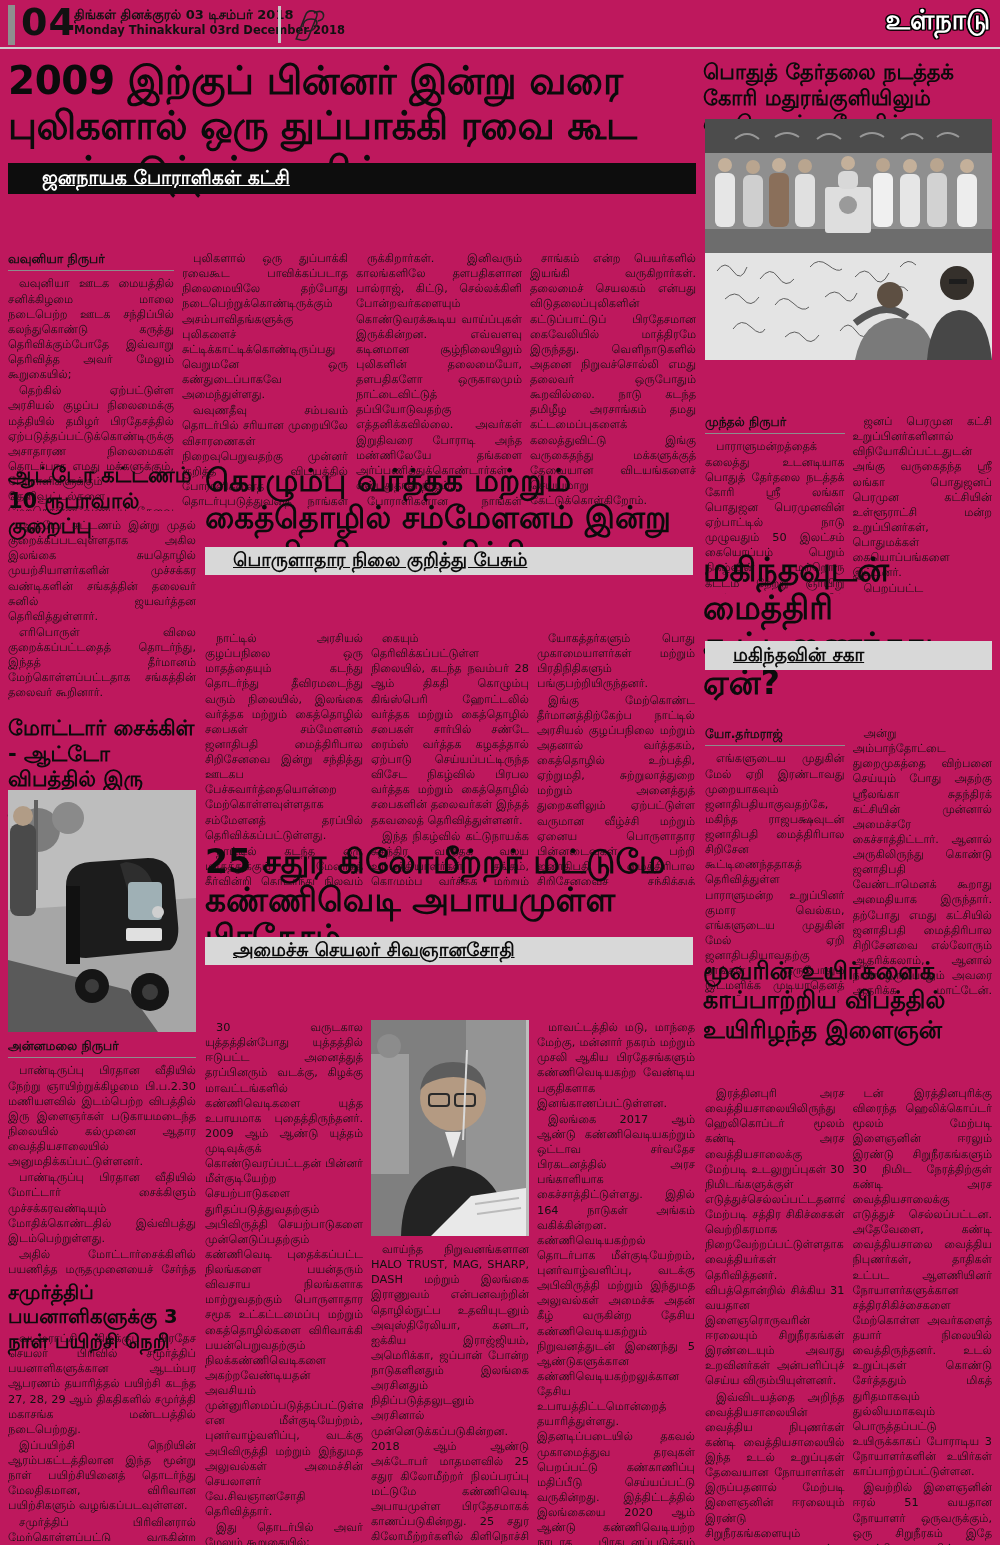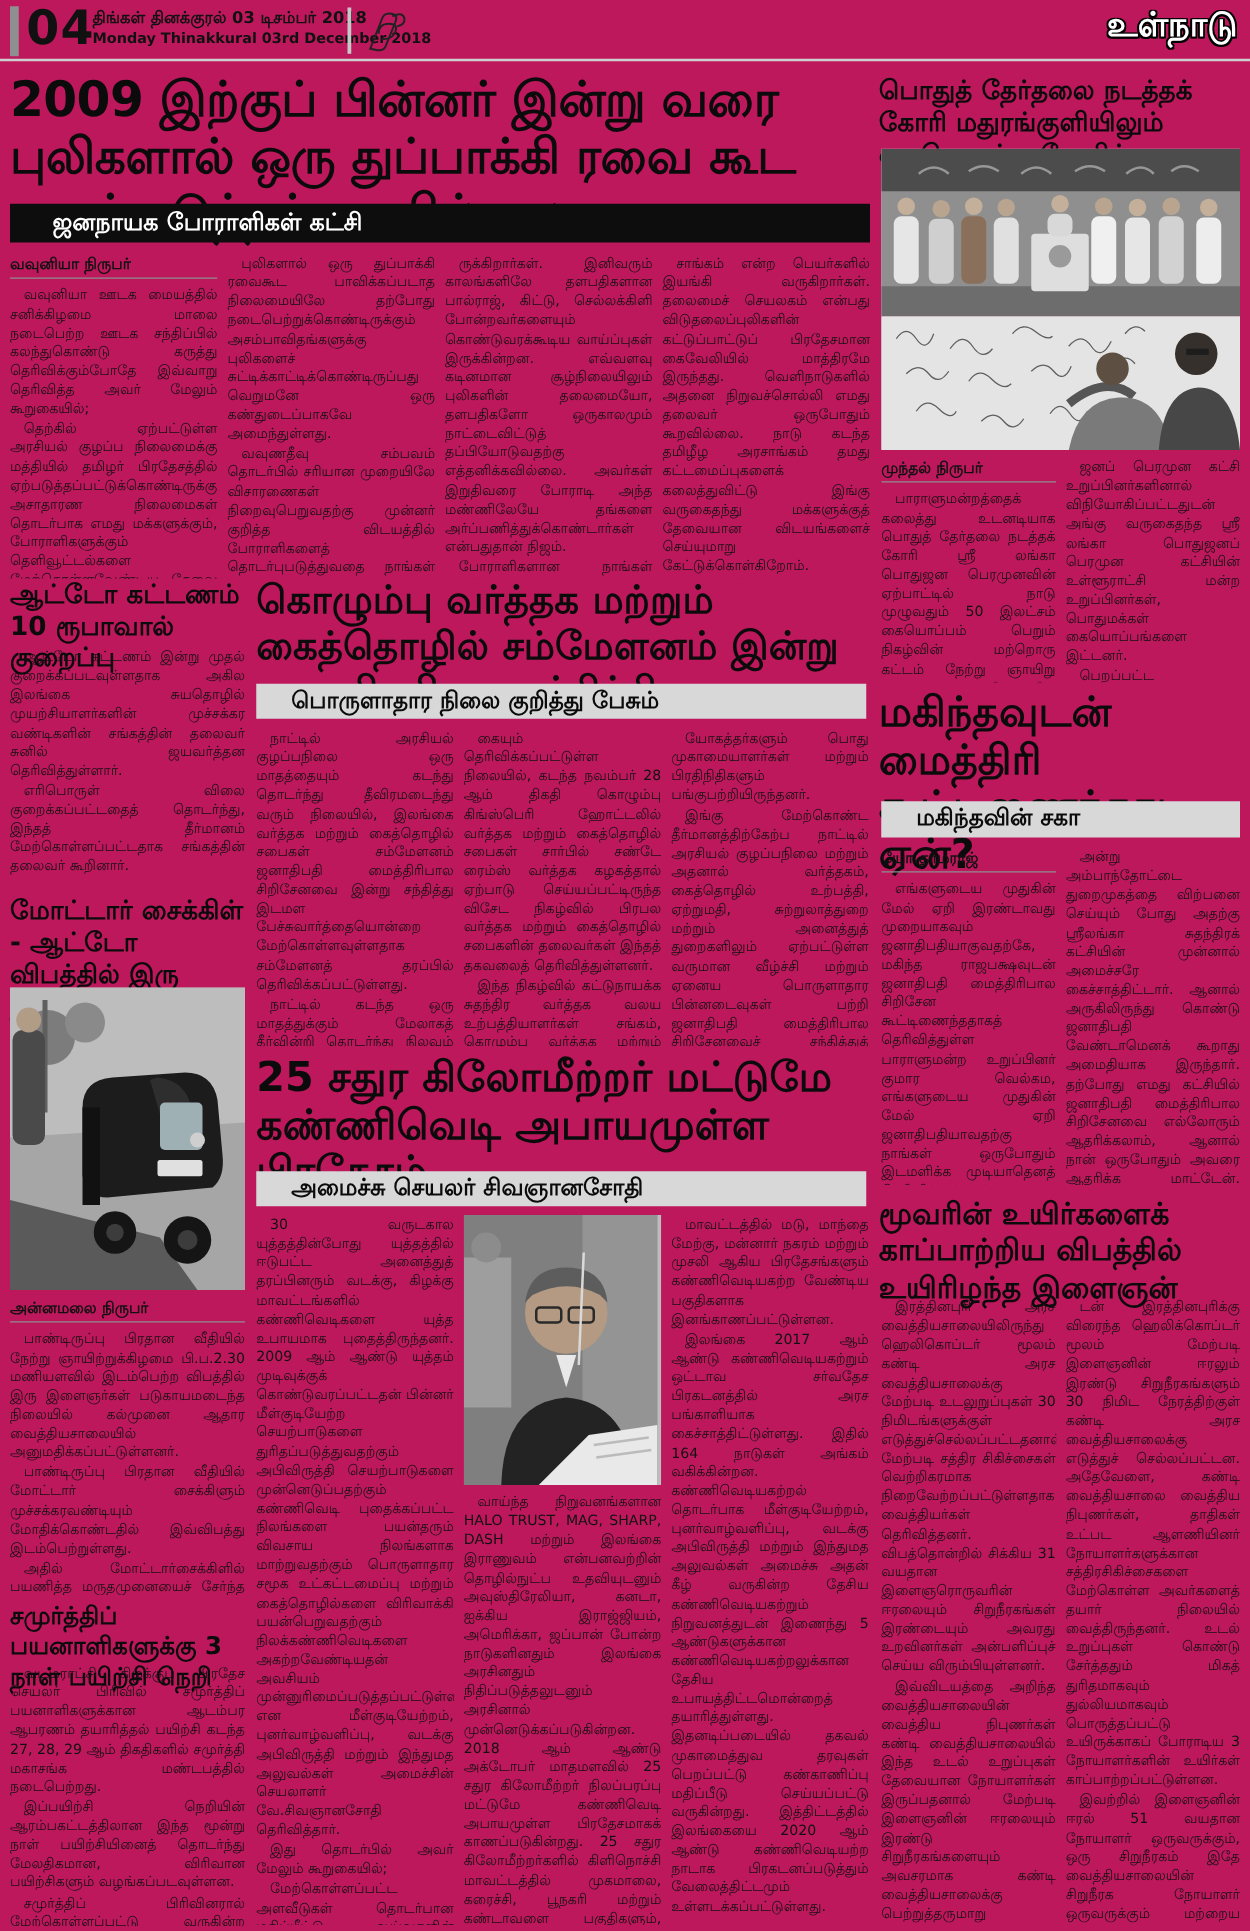--- a/index.html
+++ b/index.html
@@ -24,24 +24,24 @@
   }
   .header-rule{left:0;top:47px;width:1000px;height:2px;background:#cfcfcf;}
   
   .headline{font-weight:bold;color:#0b0b0b;}
   .hl-xl{font-size:39px;line-height:1.16;letter-spacing:-0.5px;}
   .hl-lg{font-size:31px;line-height:1.18;}
   .hl-lg2{font-size:33px;line-height:1.14;}
   .hl-md{font-size:24px;line-height:1.22;}
   .hl-sm{font-size:21px;line-height:1.22;}
   .hl-xs{font-size:19.5px;line-height:1.25;}
-  .kicker{font-weight:bold;display:flex;align-items:center;}
+  .kicker{font-weight:bold;display:flex;align-items:center;text-decoration:underline;}
   .kicker.dark{background:#0d0d0d;color:#ffffff;font-size:19px;padding-left:34px;}
   .kicker.gray{background:#d8d8d8;color:#0b0b0b;font-size:18.5px;padding-left:28px;}
-  .cols{display:flex;gap:8px;}
+  .cols{display:flex;gap:8px;margin-top:48px;}
   .col{flex:1;overflow:hidden;font-size:11.3px;line-height:1.34;}
   .para{margin:0 0 1px 0;text-indent:11px;text-align:justify;}
   .byline{font-weight:bold;font-size:12.3px;border-bottom:1.5px solid #8d8d8d;padding-bottom:3px;margin-bottom:5px;}
   .photo{background:#bdbdbd;overflow:hidden;}
   .photo svg{display:block;}
 </style>
 </head>
 <body>
 
 <div id="paper">
@@ -248,21 +248,21 @@
         <p class="para">இப்பயிற்சி நெறியின் ஆரம்பகட்டத்திலான இந்த மூன்று நாள் பயிற்சியினைத் தொடர்ந்து மேலதிகமான, விரிவான பயிற்சிகளும் வழங்கப்படவுள்ளன.</p>
         <p class="para">சமுர்த்திப் பிரிவினரால் மேற்கொள்ளப்பட்டு வருகின்ற வாழ்வாதாரத் திட்டங்களில் பல்வேறு பயிற்சிகள் கடந்த காலங்களில் நடத்தப்பட்டன. இப்பயிற்சியில் 20 பயிற்சியாளர்கள் பங்குபற்றியிருந்தனர். பெண் தலைமைத்துவக் குடும்பங்களைச் சேர்ந்தவர்கள், விசேட தேவைக்குட்பட்டவர்கள் மற்றும் பொருளாதார நிலையில் மிகவும் நலிவுற்றவர்களே இப்பயிற்சியில் உள்வாங்கப்பட்டனர்.</p>
       </div>
   </div>
 
   <div class="abs headline hl-lg" style="left:205px;top:462px;width:492px;">கொழும்பு வர்த்தக மற்றும் கைத்தொழில் சம்மேளனம் இன்று ஜனாதிபதியை சந்திக்கிறது</div>
   <div class="abs kicker gray" style="left:205px;top:547px;width:460px;height:28px;">பொருளாதார நிலை குறித்து பேசும்</div>
   <div class="abs cols" style="left:205px;top:583px;width:490px;height:254px;">
     <div class="col">
         <div>
-          <p class="para">நாட்டில் அரசியல் குழப்பநிலை ஒரு மாதத்தையும் கடந்து தொடர்ந்து தீவிரமடைந்து வரும் நிலையில், இலங்கை வர்த்தக மற்றும் கைத்தொழில் சபைகள் சம்மேளனம் ஜனாதிபதி மைத்திரிபால சிறிசேனவை இன்று சந்தித்து இடமள பேச்சுவார்த்தையொன்றை மேற்கொள்ளவுள்ளதாக சம்மேளனத் தரப்பில் தெரிவிக்கப்பட்டுள்ளது.</p>
+          <p class="para">நாட்டில் அரசியல் குழப்பநிலை ஒரு மாதத்தையும் கடந்து தொடர்ந்து தீவிரமடைந்து வரும் நிலையில், இலங்கை வர்த்தக மற்றும் கைத்தொழில் சபைகள் சம்மேளனம் ஜனாதிபதி மைத்திரிபால சிறிசேனவை இன்று சந்தித்து ஊடகப பேச்சுவார்த்தையொன்றை மேற்கொள்ளவுள்ளதாக சம்மேளனத் தரப்பில் தெரிவிக்கப்பட்டுள்ளது.</p>
           <p class="para">நாட்டில் கடந்த ஒரு மாதத்துக்கும் மேலாகத் தீர்வின்றி தொடர்ந்து நிலவும் அரசியல் குழப்பநிலை பற்றியும் அதனால் குறுகிய காலத்துக்குள் ஏற்பட்டுள்ள பொருளாதார வீழ்ச்சி பற்றியும் இலங்கையின் அனைத்து முக்கிய வர்த்தகத் துறைகள், கைத்தொழில் மற்றும் ஏனைய தொழிற்றுறைகள் தரப்பிலிருந்தும் அரசாங்கத்துக்கு கவலையும் எச்சரிக்</p>
         </div>
       </div>
     <div class="col">
         <div>
           <p class="para">கையும் தெரிவிக்கப்பட்டுள்ள நிலையில், கடந்த நவம்பர் 28 ஆம் திகதி கொழும்பு கிங்ஸ்பெரி ஹோட்டலில் வர்த்தக மற்றும் கைத்தொழில் சபைகள் சார்பில் சண்டே ரைம்ஸ் வர்த்தக கழகத்தால் ஏற்பாடு செய்யப்பட்டிருந்த விசேட நிகழ்வில் பிரபல வர்த்தக மற்றும் கைத்தொழில் சபைகளின் தலைவர்கள் இந்தத் தகவலைத் தெரிவித்துள்ளனர்.</p>
           <p class="para">இந்த நிகழ்வில் கட்டுநாயக்க சுதந்திர வர்த்தக வலய உற்பத்தியாளர்கள் சங்கம், கொழும்பு வர்த்தக மற்றும் கைத்தொழில் சபைகளின் சம்மேளனம், இலங்கை தேசிய வர்த்தக சபை, இலங்கை தேசிய ஏற்றுமதியாளர்கள் சபை மற்றும் இலங்கையின் அனைத்து முக்கிய வர்த்தக மற்றும் கைத்தொழில்</p>
         </div>
       </div>
     <div class="col">

